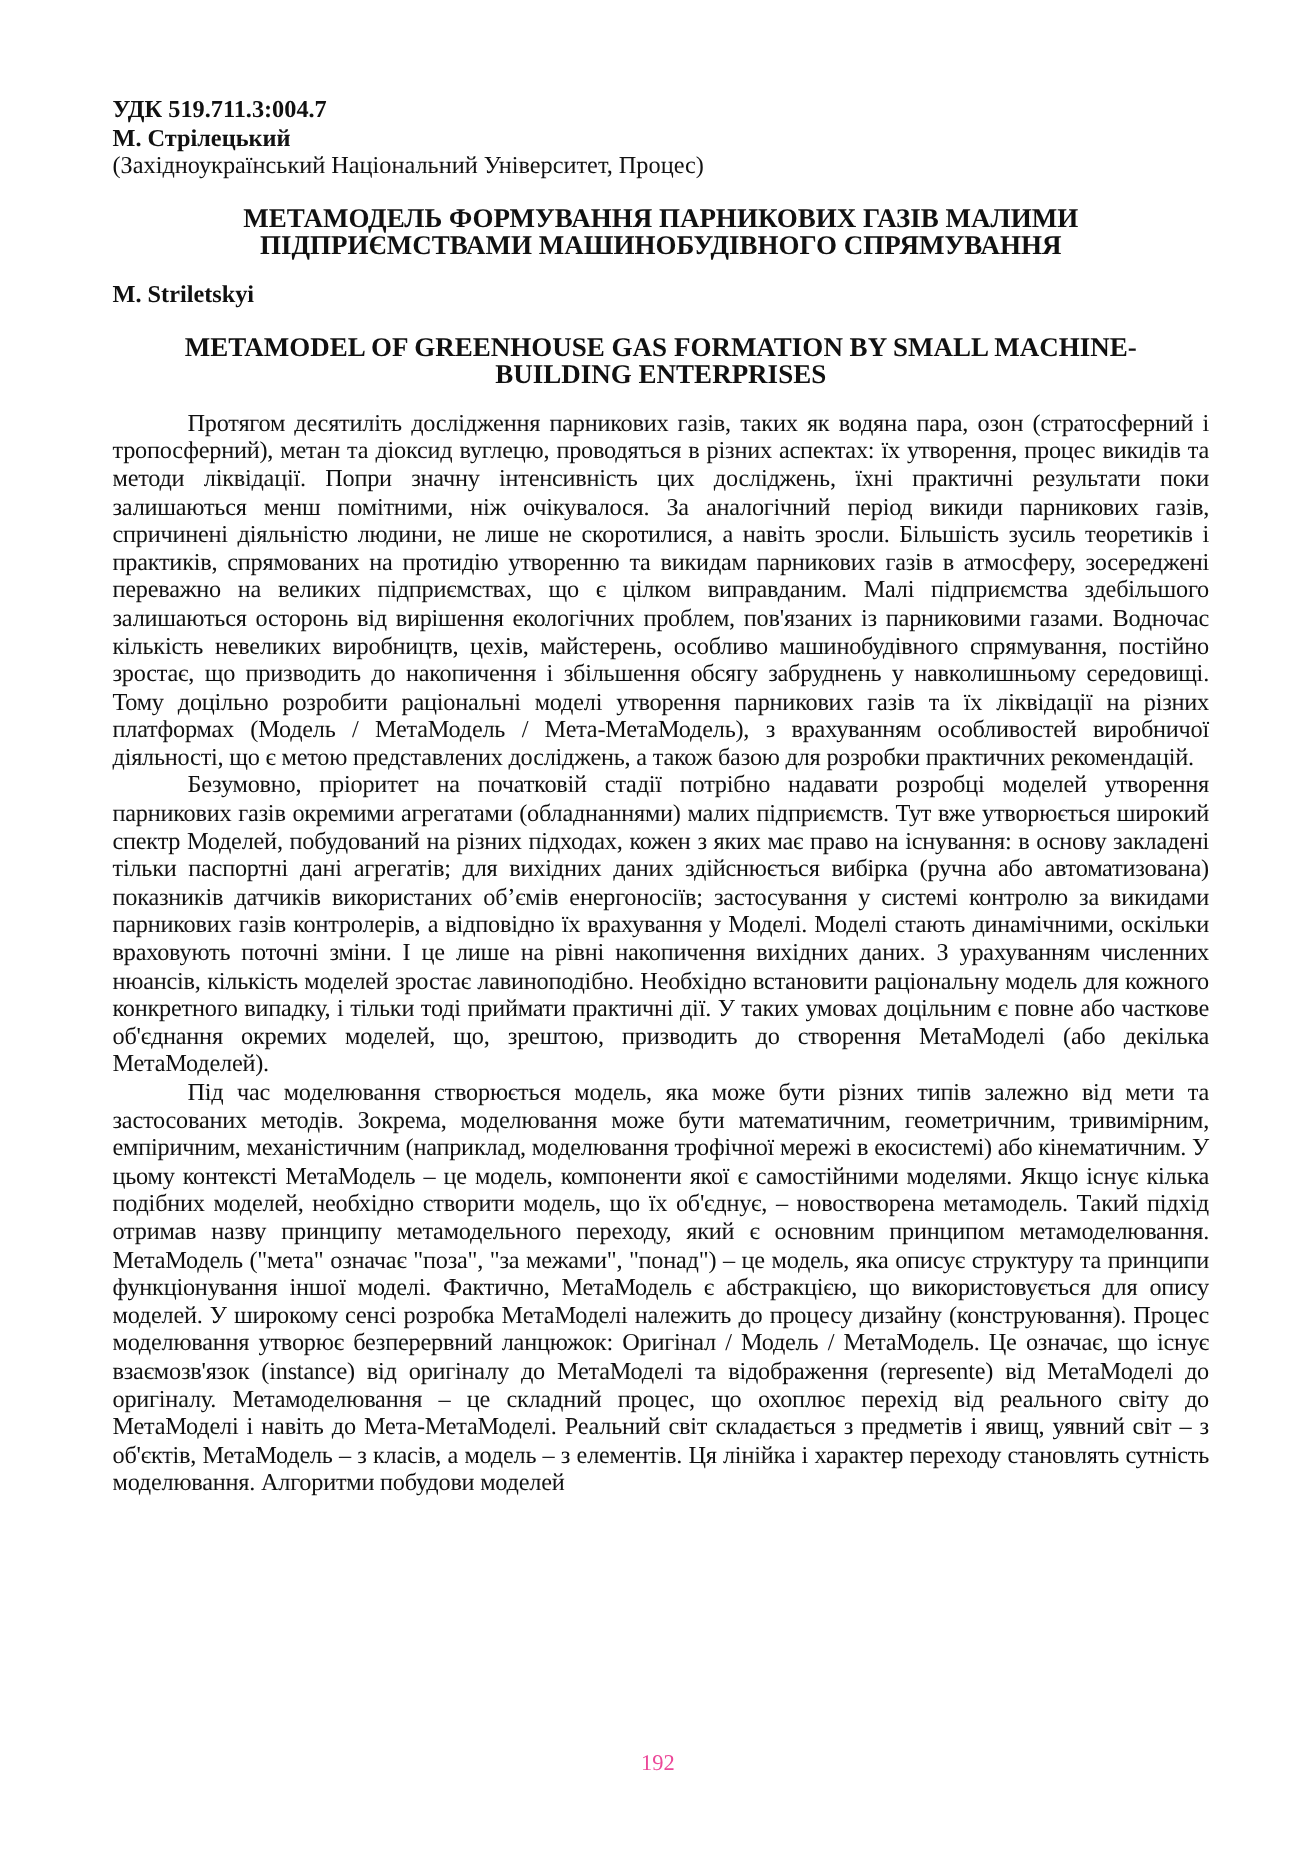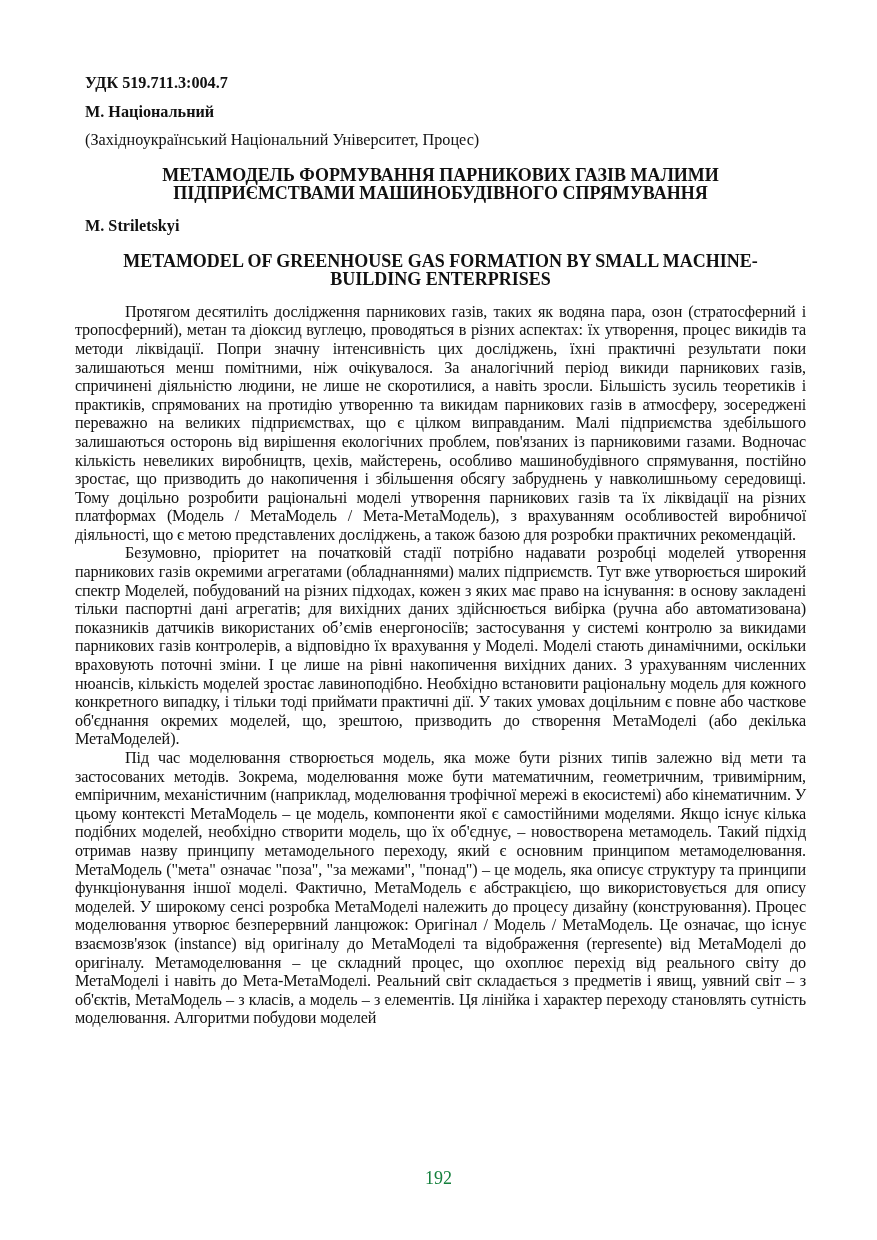--- a/index.html
+++ b/index.html
@@ -3,40 +3,40 @@
 <meta charset="utf-8">
 <style>
   html, body { margin: 0; padding: 0; background: #ffffff; }
   body { width: 877px; height: 1240px; position: relative; overflow: hidden; }
   .page {
     position: absolute; left: 75px; top: 64px; width: 731px;
     font-family: "Liberation Serif", serif; color: #111;
     font-size: 16.2px; line-height: 18.6px;
   }
   .bold { font-weight: bold; }
-  .meta { margin: 10px; }
+  .meta { margin: 0; }
   .title {
     text-align: center; font-weight: bold; margin: 16px 0 14px 0;
     font-size: 18px; line-height: 18.6px;
   }
   p.body {
     margin: 0; text-align: justify; text-indent: 50px;
     letter-spacing: -0.15px;
   }
   .pagenum {
     position: absolute; left: 0; right: 0; top: 1168px; text-align: center;
-    font-family: "Liberation Serif", serif; font-size: 18px; color: #15803d;
+    font-family: "Liberation Serif", serif; font-size: 15px; color: #ec4899;
   }
 </style>
 </head>
 <body>
 
 <div class="page">
   <div class="meta bold">УДК 519.711.3:004.7</div>
-  <div class="meta bold">М. Національний</div>
+  <div class="meta bold">М. Стрілецький</div>
   <div class="meta">(Західноукраїнський Національний Університет, Процес)</div>
 
   <div class="title" style="padding:0 70px;">МЕТАМОДЕЛЬ ФОРМУВАННЯ ПАРНИКОВИХ ГАЗІВ МАЛИМИ ПІДПРИЄМСТВАМИ МАШИНОБУДІВНОГО СПРЯМУВАННЯ</div>
 
   <div class="meta bold">M. Striletskyi</div>
 
   <div class="title" style="padding:0 10px;">METAMODEL OF GREENHOUSE GAS FORMATION BY SMALL MACHINE-BUILDING ENTERPRISES</div>
 
   <p class="body">Протягом десятиліть дослідження парникових газів, таких як водяна пара, озон (стратосферний і тропосферний), метан та діоксид вуглецю, проводяться в різних аспектах: їх утворення, процес викидів та методи ліквідації. Попри значну інтенсивність цих досліджень, їхні практичні результати поки залишаються менш помітними, ніж очікувалося. За аналогічний період викиди парникових газів, спричинені діяльністю людини, не лише не скоротилися, а навіть зросли. Більшість зусиль теоретиків і практиків, спрямованих на протидію утворенню та викидам парникових газів в атмосферу, зосереджені переважно на великих підприємствах, що є цілком виправданим. Малі підприємства здебільшого залишаються осторонь від вирішення екологічних проблем, пов'язаних із парниковими газами. Водночас кількість невеликих виробництв, цехів, майстерень, особливо машинобудівного спрямування, постійно зростає, що призводить до накопичення і збільшення обсягу забруднень у навколишньому середовищі. Тому доцільно розробити раціональні моделі утворення парникових газів та їх ліквідації на різних платформах (Модель / МетаМодель / Мета-МетаМодель), з врахуванням особливостей виробничої діяльності, що є метою представлених досліджень, а також базою для розробки практичних рекомендацій.</p>
   <p class="body">Безумовно, пріоритет на початковій стадії потрібно надавати розробці моделей утворення парникових газів окремими агрегатами (обладнаннями) малих підприємств. Тут вже утворюється широкий спектр Моделей, побудований на різних підходах, кожен з яких має право на існування: в основу закладені тільки паспортні дані агрегатів; для вихідних даних здійснюється вибірка (ручна або автоматизована) показників датчиків використаних об’ємів енергоносіїв; застосування у системі контролю за викидами парникових газів контролерів, а відповідно їх врахування у Моделі. Моделі стають динамічними, оскільки враховують поточні зміни. І це лише на рівні накопичення вихідних даних. З урахуванням численних нюансів, кількість моделей зростає лавиноподібно. Необхідно встановити раціональну модель для кожного конкретного випадку, і тільки тоді приймати практичні дії. У таких умовах доцільним є повне або часткове об'єднання окремих моделей, що, зрештою, призводить до створення МетаМоделі (або декілька МетаМоделей).</p>

